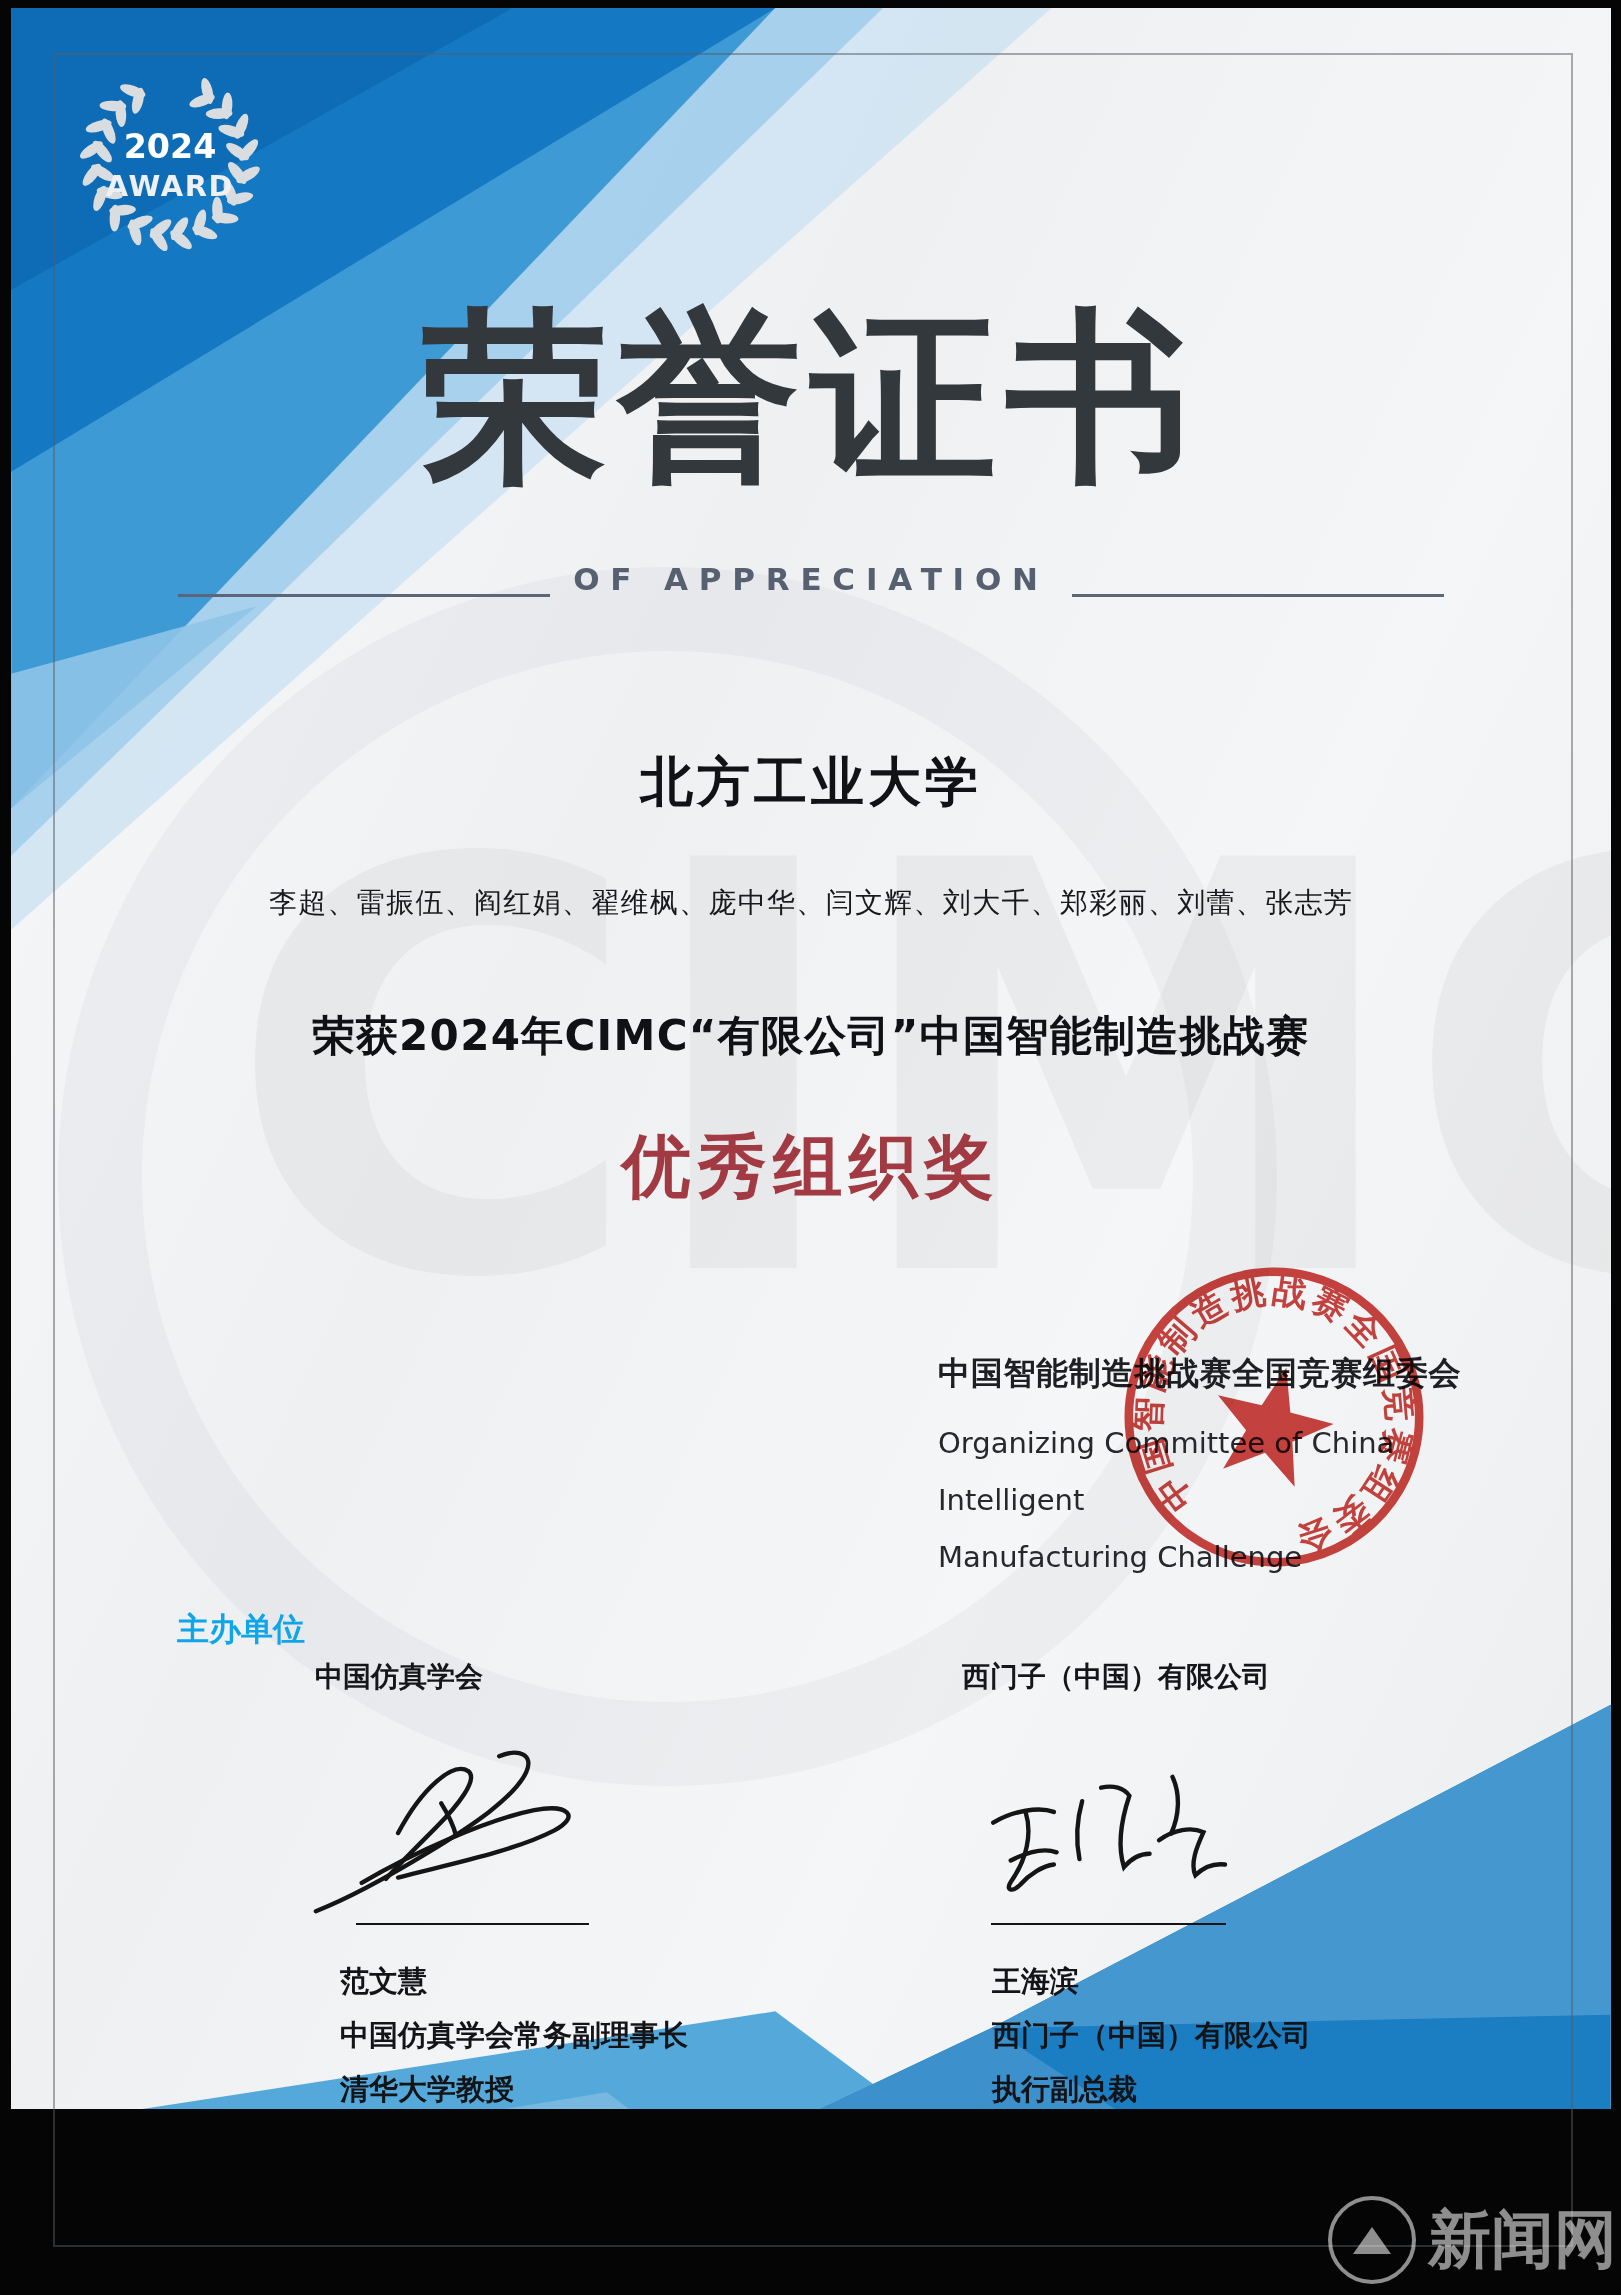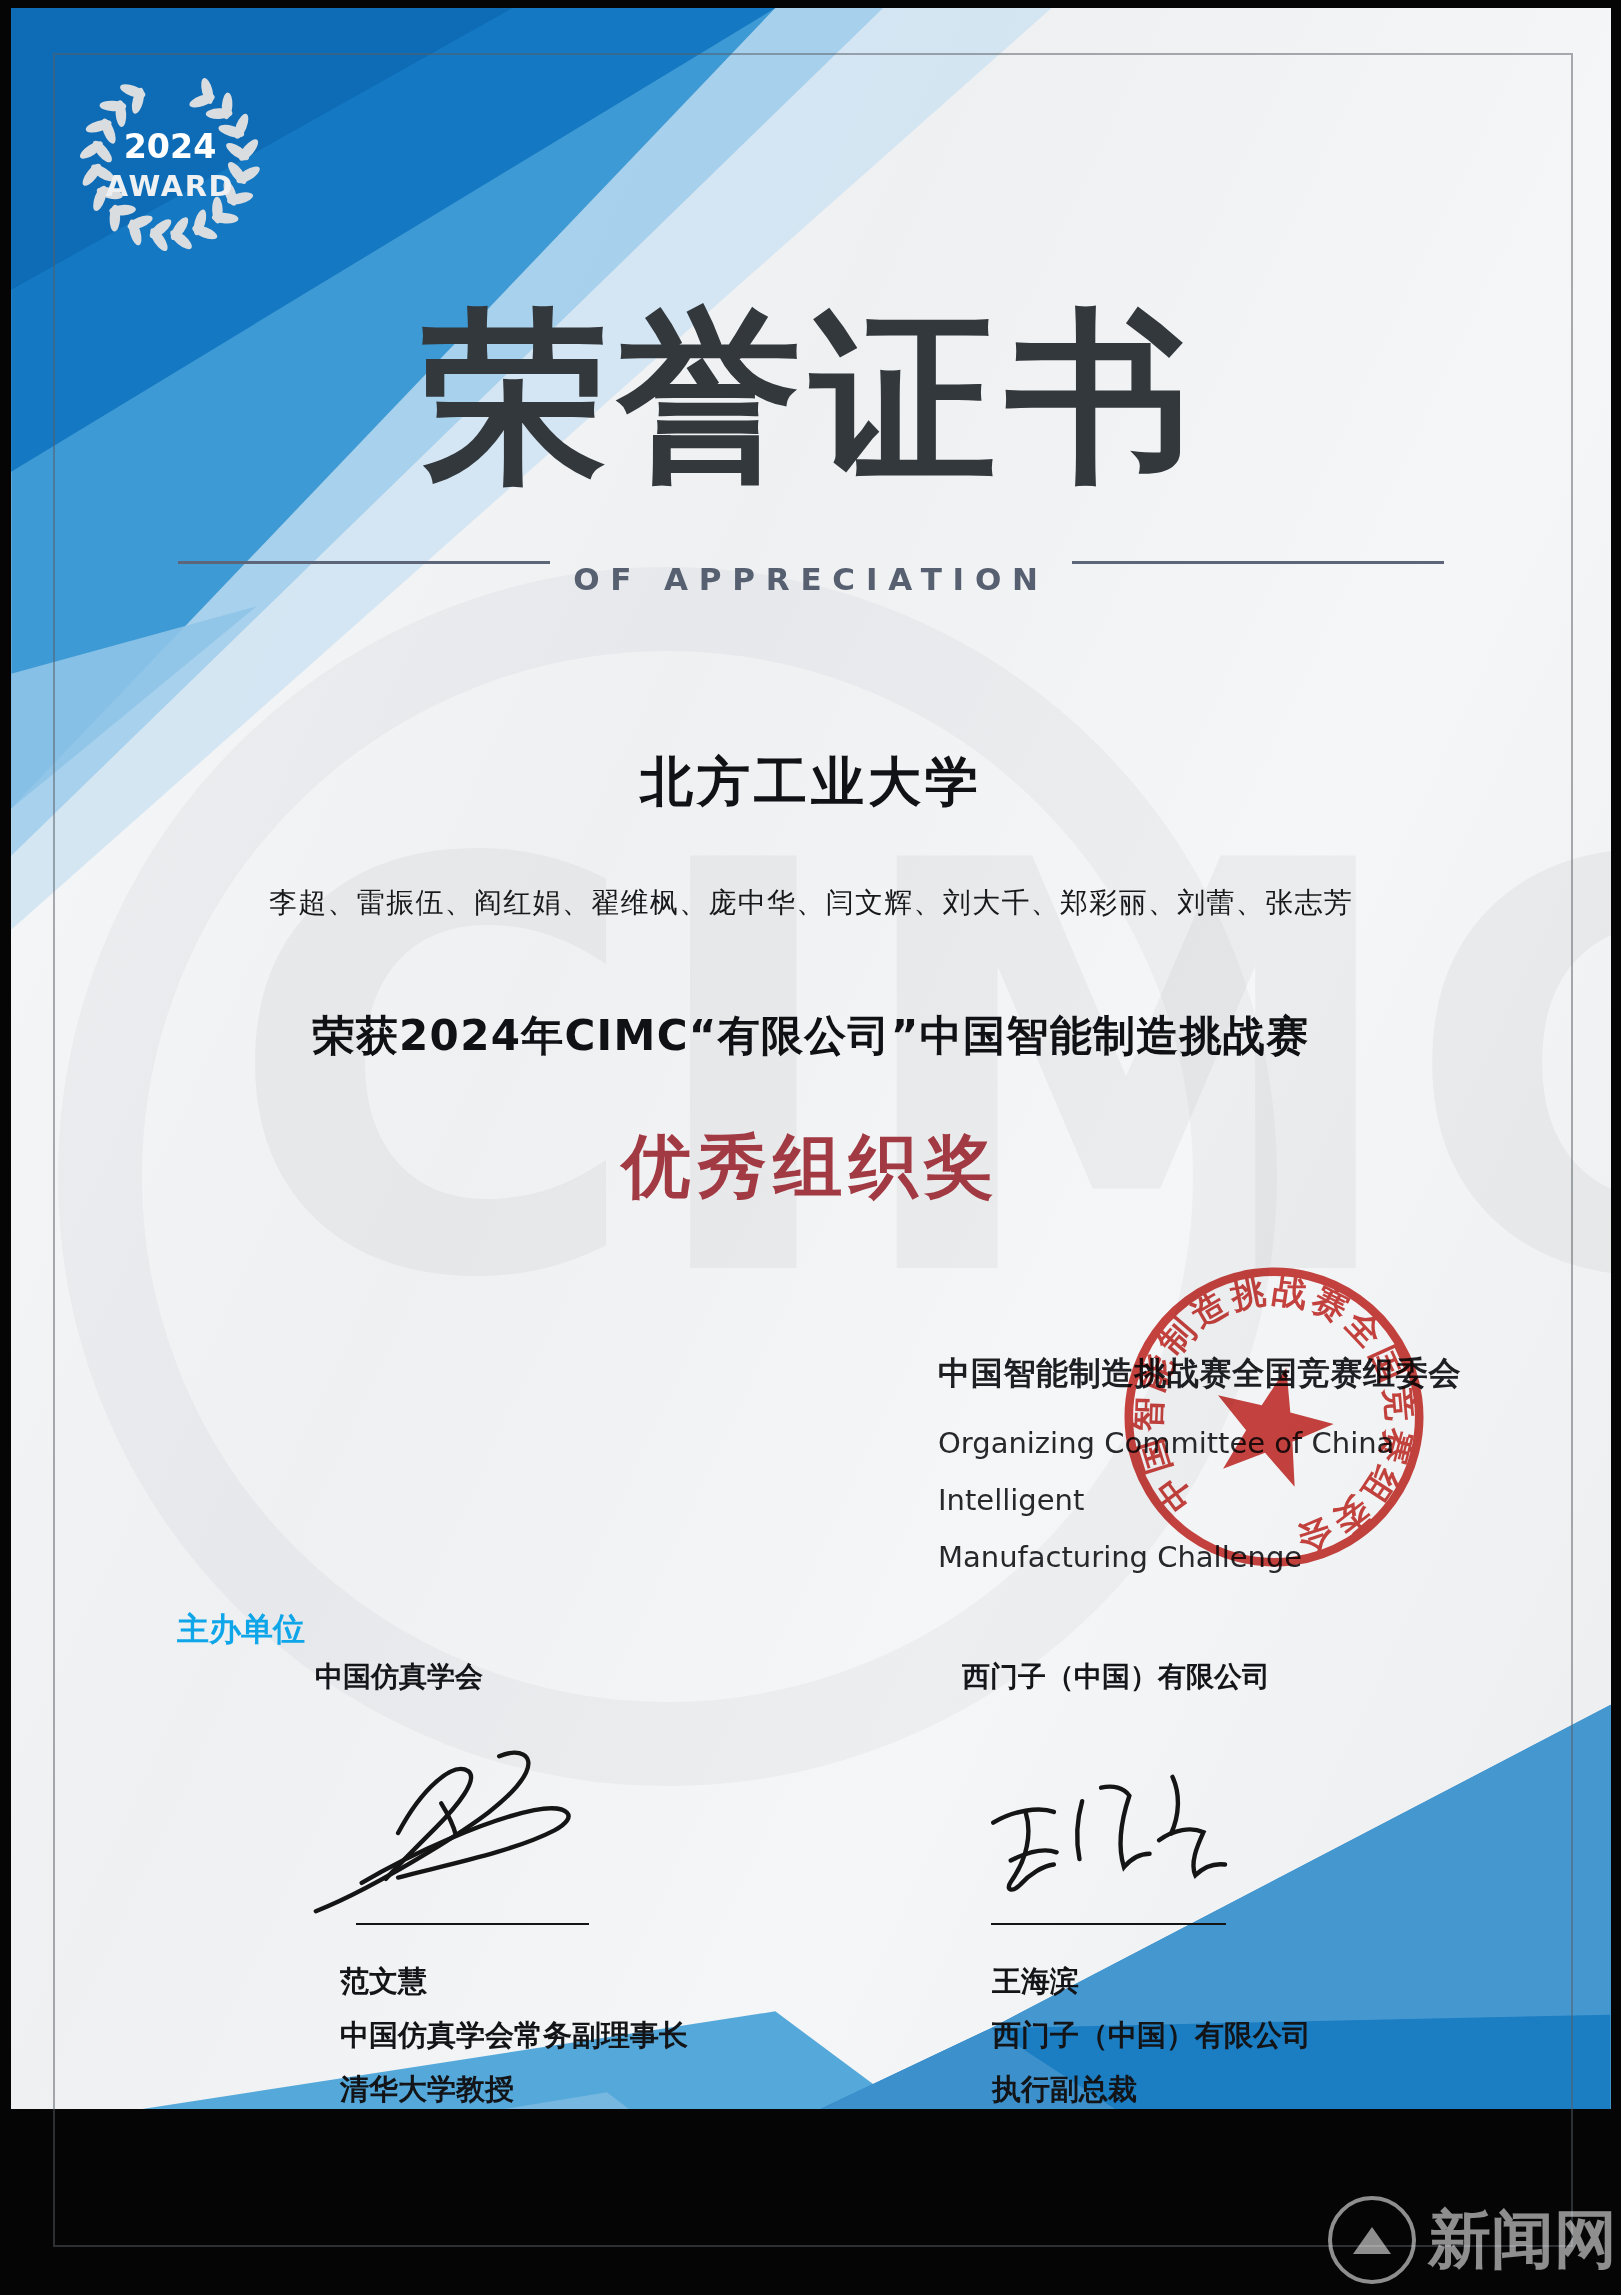--- a/index.html
+++ b/index.html
@@ -11,21 +11,21 @@
   #deco{position:absolute;left:-10.8px;top:-8px;width:1622px;height:2295px;}
   #cimc-wm{position:absolute;left:216px;top:735px;font-size:566px;font-weight:800;
            color:rgba(110,115,120,0.07);letter-spacing:-4px;white-space:nowrap;}
   #cimc-ring{position:absolute;left:47px;top:559px;width:1051px;height:1051px;border-radius:50%;
              border:84px solid rgba(110,115,120,0.055);}
   #inner-border{position:absolute;left:53px;top:53px;width:1516px;height:2190px;
                 border:2px solid rgba(85,92,98,0.5);z-index:3;}
   .z4{z-index:4;}
   #title{left:0;right:0;top:275px;text-align:center;font-size:185px;font-weight:900;
          letter-spacing:9.4px;color:#33383d;white-space:nowrap;}
-  #subtitle-row{left:0;right:0;top:561px;display:flex;align-items:flex-start;justify-content:center;}
+  #subtitle-row{left:0;right:0;top:561px;display:flex;align-items:flex-end;justify-content:center;}
   .sub-line{width:372px;height:2.7px;background:#5d6678;}
   #subtitle{font-size:31px;font-weight:700;letter-spacing:10.8px;color:#566070;margin:0 23px;white-space:nowrap;}
   #recipient{left:0;right:0;top:747px;text-align:center;font-size:53px;font-weight:900;
              letter-spacing:4px;color:#101215;}
   #members{left:0;right:0;top:884px;text-align:center;font-size:28px;font-weight:500;
            letter-spacing:1.3px;color:#17191c;}
   #award-line{left:0;right:0;top:1008px;text-align:center;font-size:42px;font-weight:800;
               letter-spacing:1.3px;color:#0f1114;}
   #award-name{left:0;right:0;top:1121px;text-align:center;font-size:69px;font-weight:900;
               letter-spacing:6.7px;color:#a23a44;}

